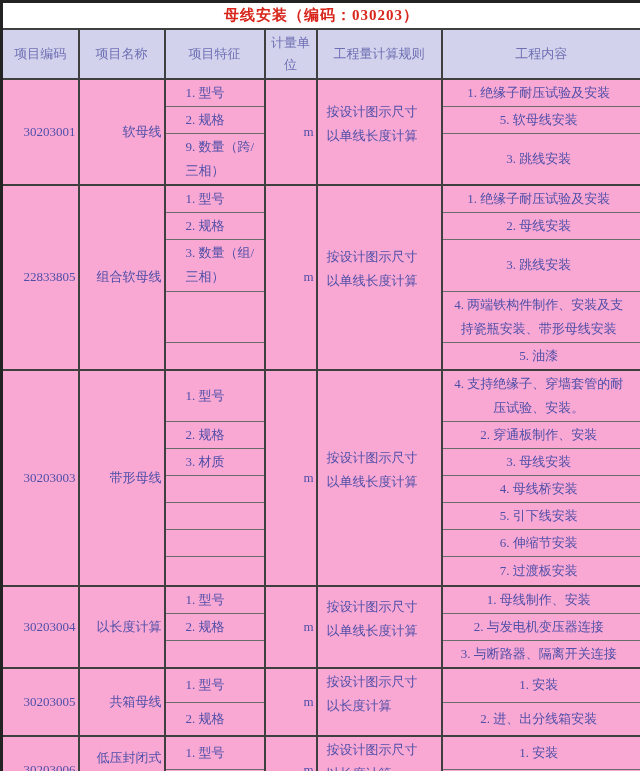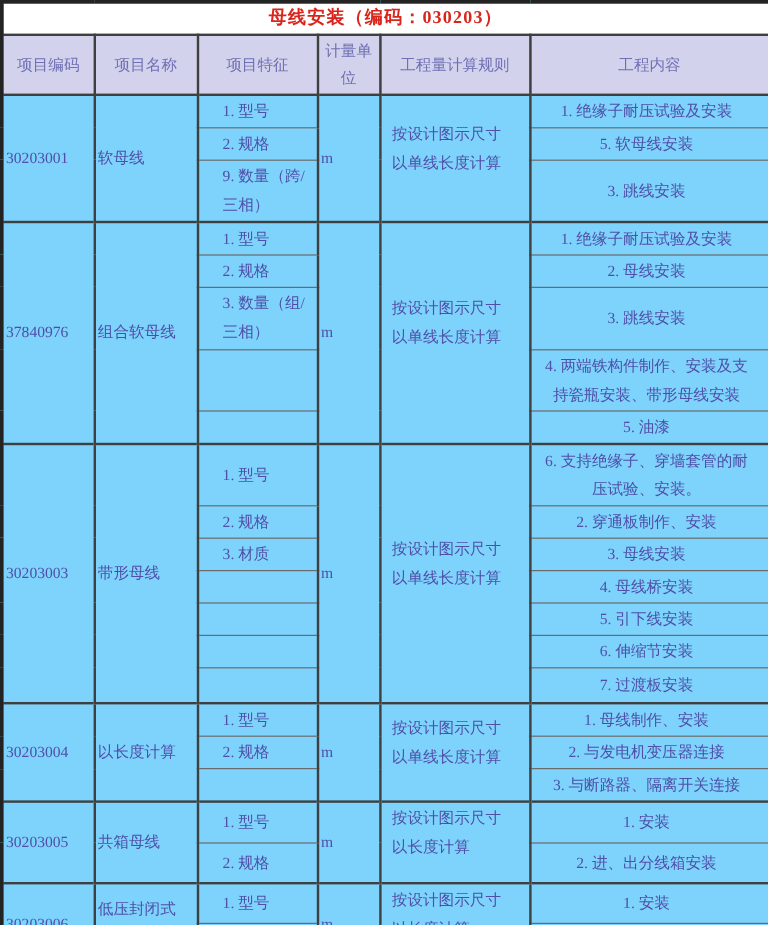--- a/index.html
+++ b/index.html
@@ -4,21 +4,21 @@
 <style>
   :root{
     --title-text:#d9261c;
     --header-bg:#d2d2ec;
     --header-text:#6f6fb4;
     --body-text:#4f4fa8;
     --border-major:#3f3f3f;
     --border-minor:#6b6b6b;
   }
   html,body{margin:0;padding:0;background:#fff;}
-  .page{width:640px;height:771px;overflow:hidden;background:#7dd3fc;}
+  .page{width:640px;height:771px;overflow:hidden;background:#f9a8d4;}
   table.spec{
     border-collapse:collapse;
     table-layout:fixed;
     width:640px;
     font-family:"Liberation Serif","DejaVu Serif",serif;
     color:var(--body-text);
   }
   table.spec{border:3px solid #232323;}
   td{
     border-left:2px solid var(--border-major);
@@ -44,21 +44,21 @@
     line-height:22px;
   }
   tr.header-row > td{
     background:var(--header-bg);
     color:var(--header-text);
     text-align:center;
     border-bottom:2px solid var(--border-major);
     line-height:22px;
     padding:0 2px;
   }
-  td.c{text-align:left;padding:0 2px;}
+  td.c{text-align:right;padding:0 2px;}
   td.f{text-align:left;padding:1px 4px 1px 20px;}
   td.t{text-align:center;padding:1px 12px 1px 7px;}
   td.rule{text-align:left;padding:1px 4px 17px 9px;}
 </style>
 </head>
 <body>
 
 <div class="page">
 <table class="spec">
   <colgroup>
@@ -97,21 +97,21 @@
     <td class="f">2. 规格</td>
     <td class="t">5. 软母线安装</td>
   </tr>
   <tr style="height:50px">
     <td class="f">9. 数量（跨/
 三相）</td>
     <td class="t">3. 跳线安装</td>
   </tr>
 
   <tr class="gs" style="height:23px">
-    <td class="c" rowspan="5">37840976</td>
+    <td class="c" rowspan="5">22833805</td>
     <td class="c" rowspan="5">组合软母线</td>
     <td class="f">1. 型号</td>
     <td class="c" rowspan="5">m</td>
     <td class="rule" rowspan="5">按设计图示尺寸
 以单线长度计算</td>
     <td class="t">1. 绝缘子耐压试验及安装</td>
   </tr>
   <tr style="height:22px">
     <td class="f">2. 规格</td>
     <td class="t">2. 母线安装</td>
@@ -130,21 +130,21 @@
     <td class="t">5. 油漆</td>
   </tr>
 
   <tr class="gs" style="height:49px">
     <td class="c" rowspan="7">30203003</td>
     <td class="c" rowspan="7">带形母线</td>
     <td class="f">1. 型号</td>
     <td class="c" rowspan="7">m</td>
     <td class="rule" rowspan="7">按设计图示尺寸
 以单线长度计算</td>
-    <td class="t">6. 支持绝缘子、穿墙套管的耐压试验、安装。</td>
+    <td class="t">4. 支持绝缘子、穿墙套管的耐压试验、安装。</td>
   </tr>
   <tr style="height:25px">
     <td class="f">2. 规格</td>
     <td class="t">2. 穿通板制作、安装</td>
   </tr>
   <tr style="height:25px">
     <td class="f">3. 材质</td>
     <td class="t">3. 母线安装</td>
   </tr>
   <tr style="height:25px">

